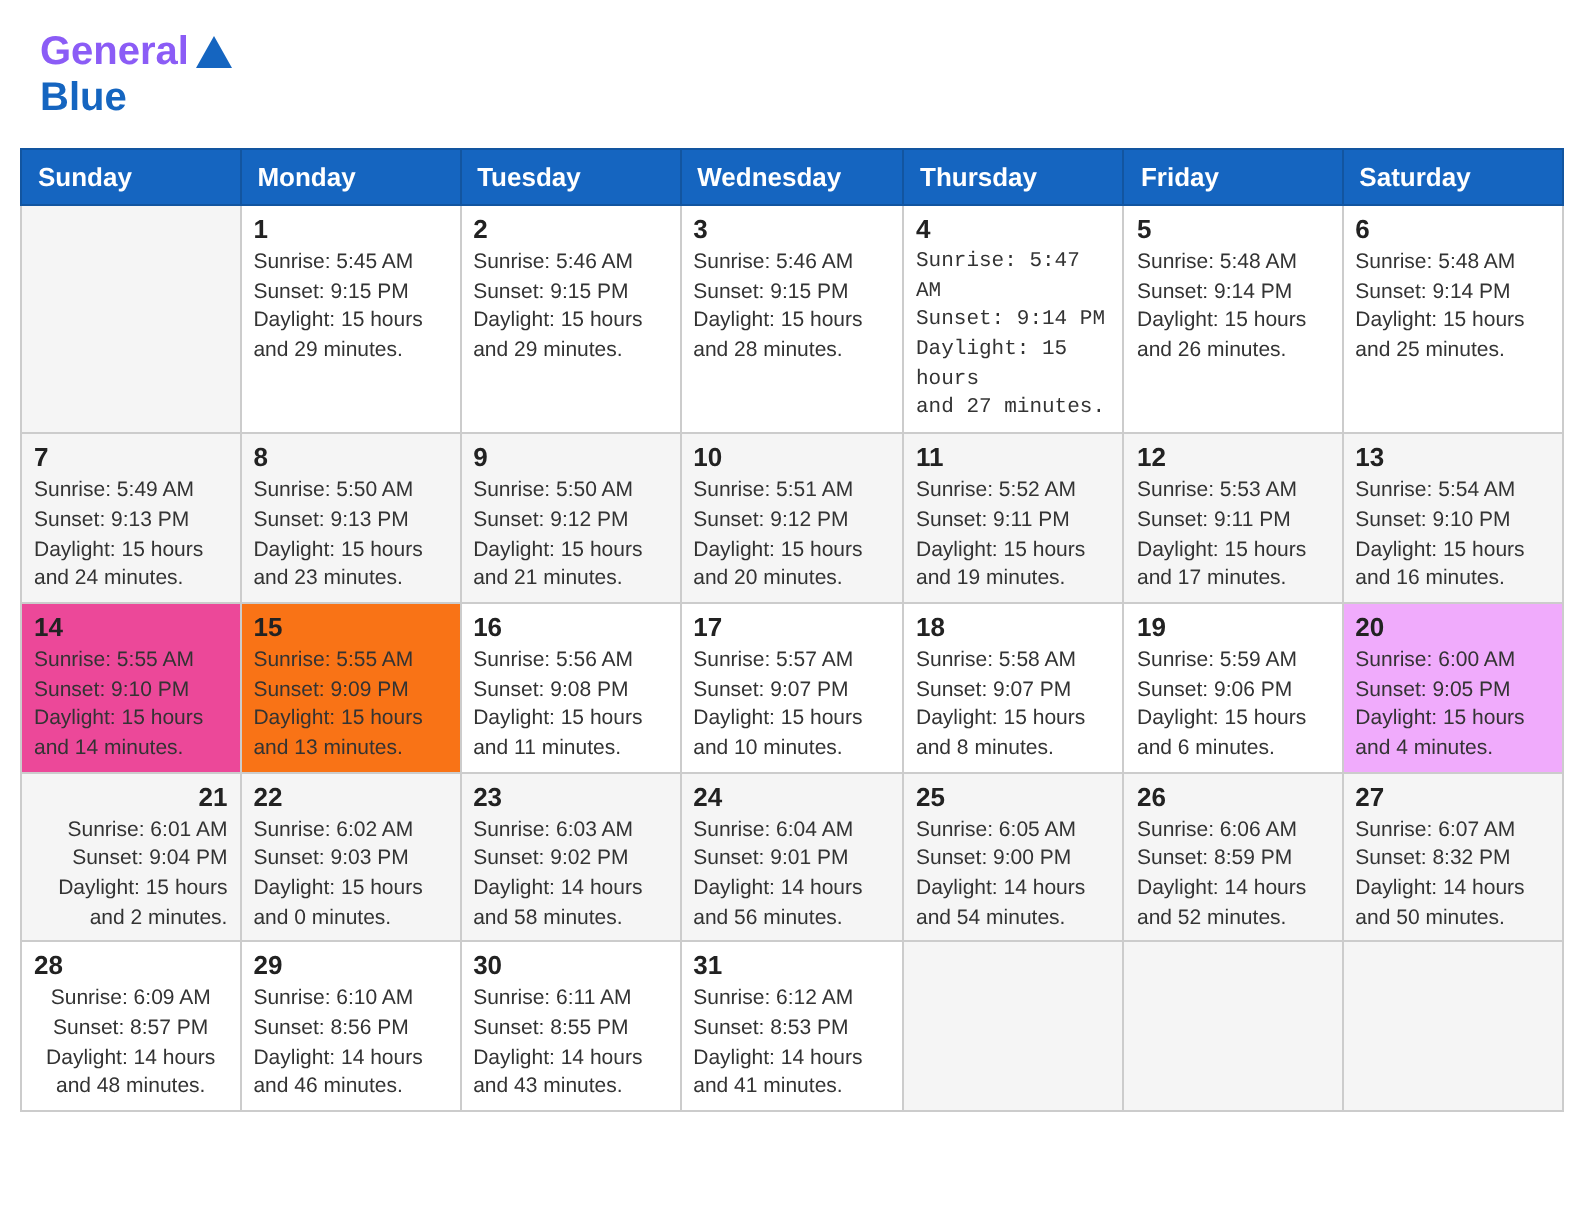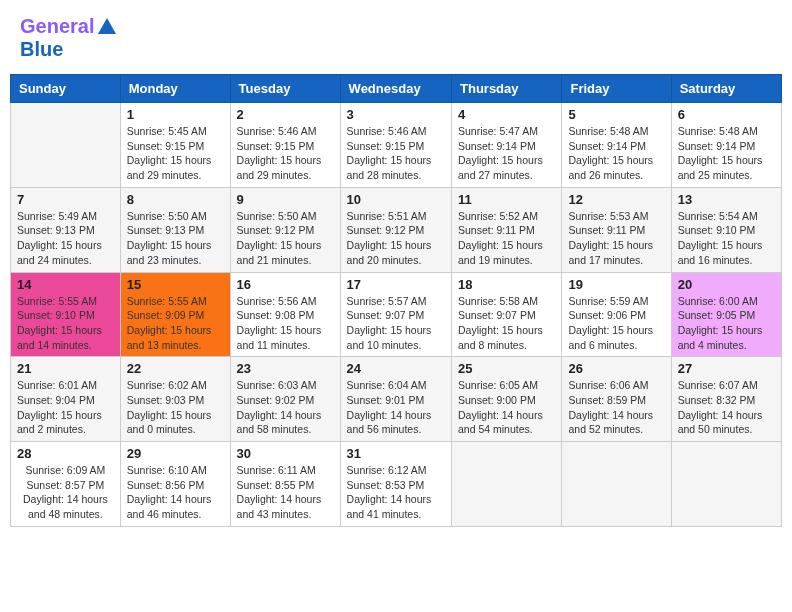--- a/index.html
+++ b/index.html
@@ -136,21 +136,21 @@
         </td>
         <td style="background: rgb(255, 255, 255);">
           <span class="day-num">3</span>
           <div class="day-info" style="white-space: pre-line;">Sunrise: 5:46 AM
 Sunset: 9:15 PM
 Daylight: 15 hours
 and 28 minutes.</div>
         </td>
         <td style="background: rgb(255, 255, 255);">
           <span class="day-num">4</span>
-          <div class="day-info" style="white-space: pre-line;">Sunrise: 5:47 AM
+          <div class="day-info" style="white-space: pre-line; font-family: Liberation Mono, monospace;">Sunrise: 5:47 AM
 Sunset: 9:14 PM
 Daylight: 15 hours
 and 27 minutes.</div>
         </td>
         <td style="background: rgb(255, 255, 255);">
           <span class="day-num">5</span>
           <div class="day-info" style="white-space: pre-line;">Sunrise: 5:48 AM
 Sunset: 9:14 PM
 Daylight: 15 hours
 and 26 minutes.</div>
@@ -259,21 +259,21 @@
         </td>
         <td style="background: #f0abfc;">
           <span class="day-num">20</span>
           <div class="day-info" style="white-space: pre-line;">Sunrise: 6:00 AM
 Sunset: 9:05 PM
 Daylight: 15 hours
 and 4 minutes.</div>
         </td>
       </tr>
       <tr>
-        <td style="background: rgb(245, 245, 245);">
+        <td style="background: rgb(245, 245, 245); text-align: right;">
           <span class="day-num">21</span>
           <div class="day-info" style="white-space: pre-line;">Sunrise: 6:01 AM
 Sunset: 9:04 PM
 Daylight: 15 hours
 and 2 minutes.</div>
         </td>
         <td style="background: rgb(245, 245, 245);">
           <span class="day-num">22</span>
           <div class="day-info" style="white-space: pre-line;">Sunrise: 6:02 AM
 Sunset: 9:03 PM

